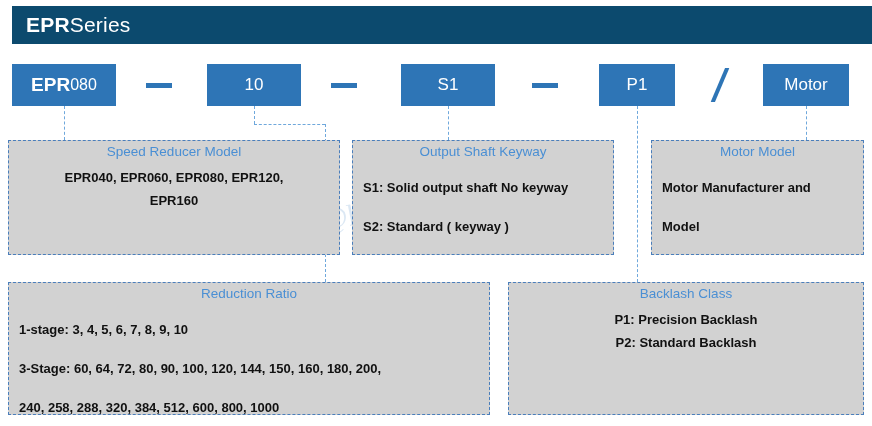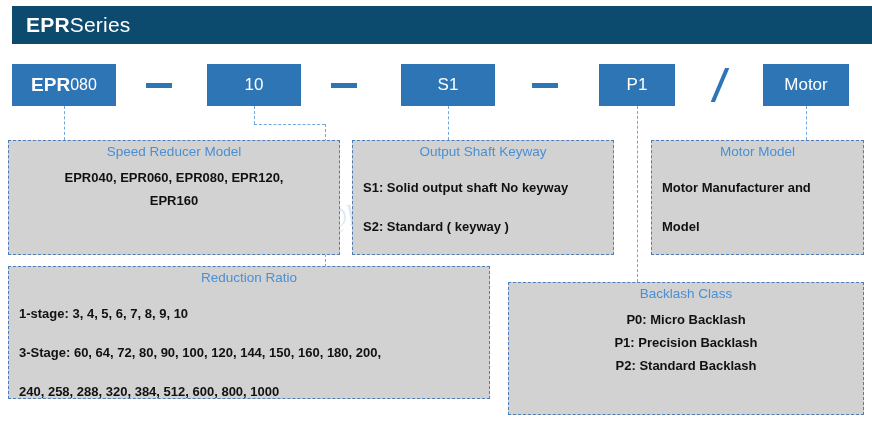--- a/index.html
+++ b/index.html
@@ -183,25 +183,24 @@
   <div class="desc-line">S1: Solid output shaft No keyway</div>
   <div class="desc-line">S2: Standard ( keyway )</div>
 </div>
 
 <div class="desc-box align-left" style="left:651px; top:140px; width:213px; height:115px;">
   <div class="desc-title">Motor Model</div>
   <div class="desc-line">Motor Manufacturer and</div>
   <div class="desc-line">Model</div>
 </div>
 
-<div class="desc-box align-left" style="left:8px; top:266px; width:482px; height:133px;">
+<div class="desc-box align-left" style="left:8px; top:282px; width:482px; height:133px;">
   <div class="desc-title">Reduction Ratio</div>
   <div class="desc-line">1-stage: 3, 4, 5, 6, 7, 8, 9, 10</div>
   <div class="desc-line">3-Stage: 60, 64, 72, 80, 90, 100, 120, 144, 150, 160, 180, 200,</div>
   <div class="desc-line">240, 258, 288, 320, 384, 512, 600, 800, 1000</div>
 </div>
 
 <div class="desc-box align-center" style="left:508px; top:282px; width:356px; height:133px;">
   <div class="desc-title">Backlash Class</div>
-  <div class="desc-line">P0: Micro Backlash</div>
   <div class="desc-line">P1: Precision Backlash</div>
   <div class="desc-line">P2: Standard Backlash</div>
 </div>
 
 </body></html>

